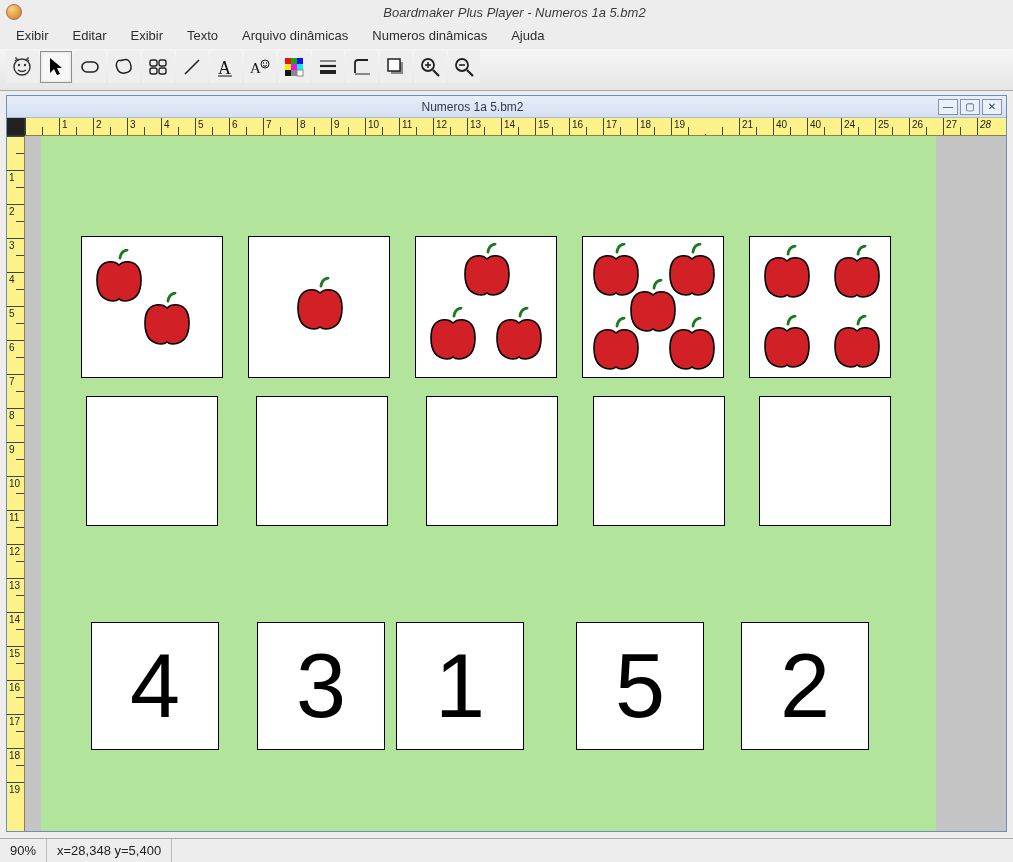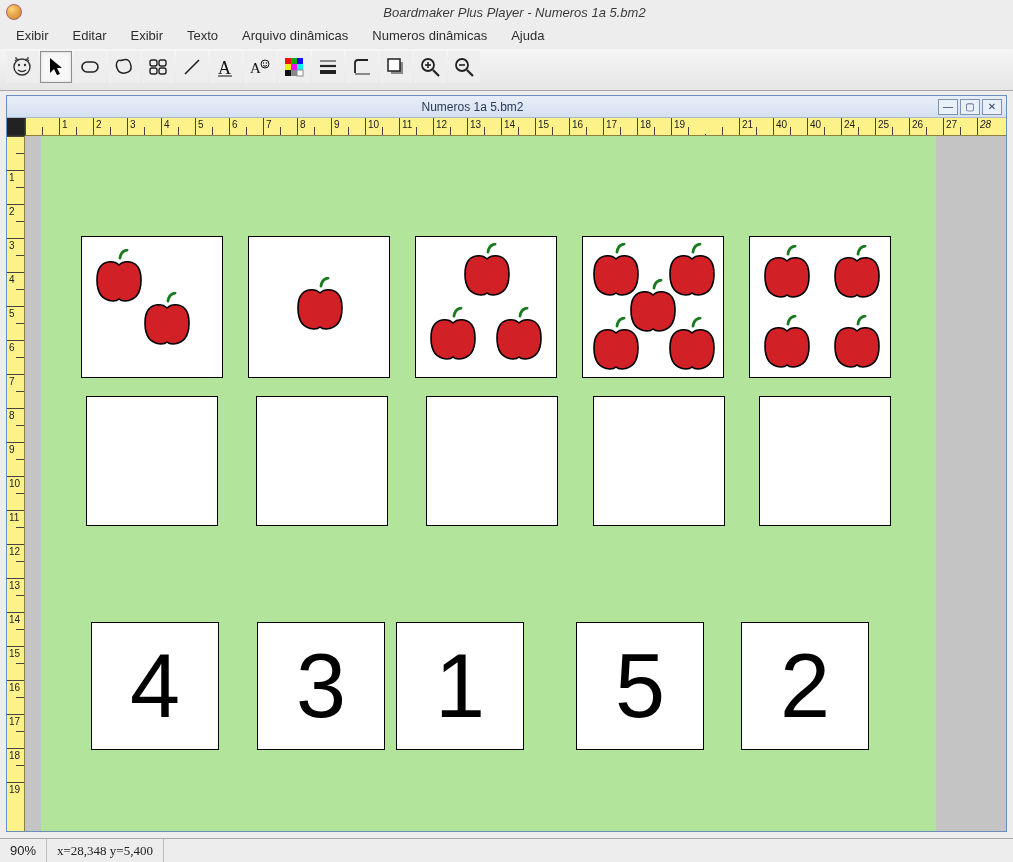--- a/index.html
+++ b/index.html
@@ -496,15 +496,15 @@
               </div>
 
           </div>
         </div>
       </div>
     </div>
   </div>
 
   <div class="status">
     <div class="cell">90%</div>
-    <div class="cell" style="flex:0 0 auto;font-family:Liberation Serif, serif;">x=28,348   y=5,400</div>
+    <div class="cell" style="flex:0 0 auto;">x=28,348   y=5,400</div>
   </div>
 </div>
 
 </body></html>

